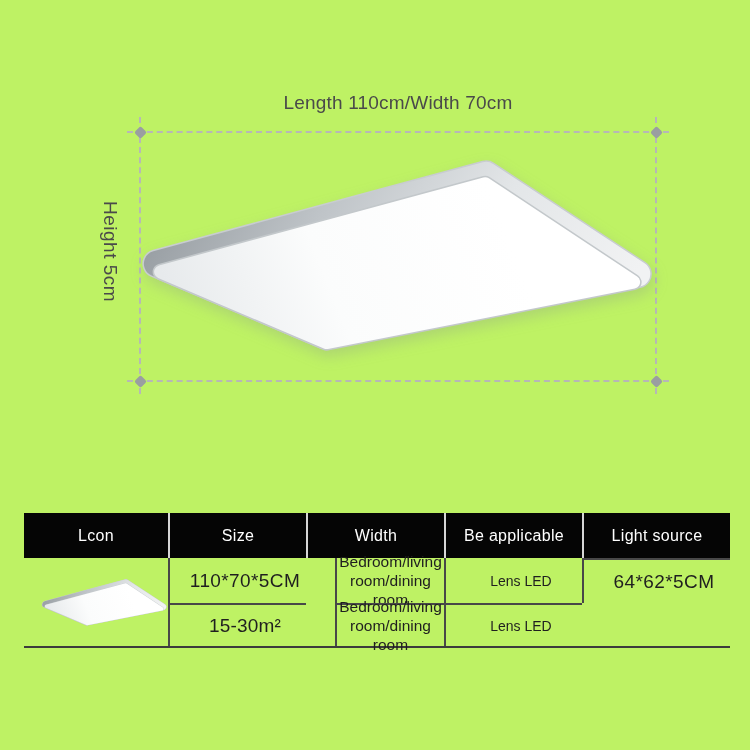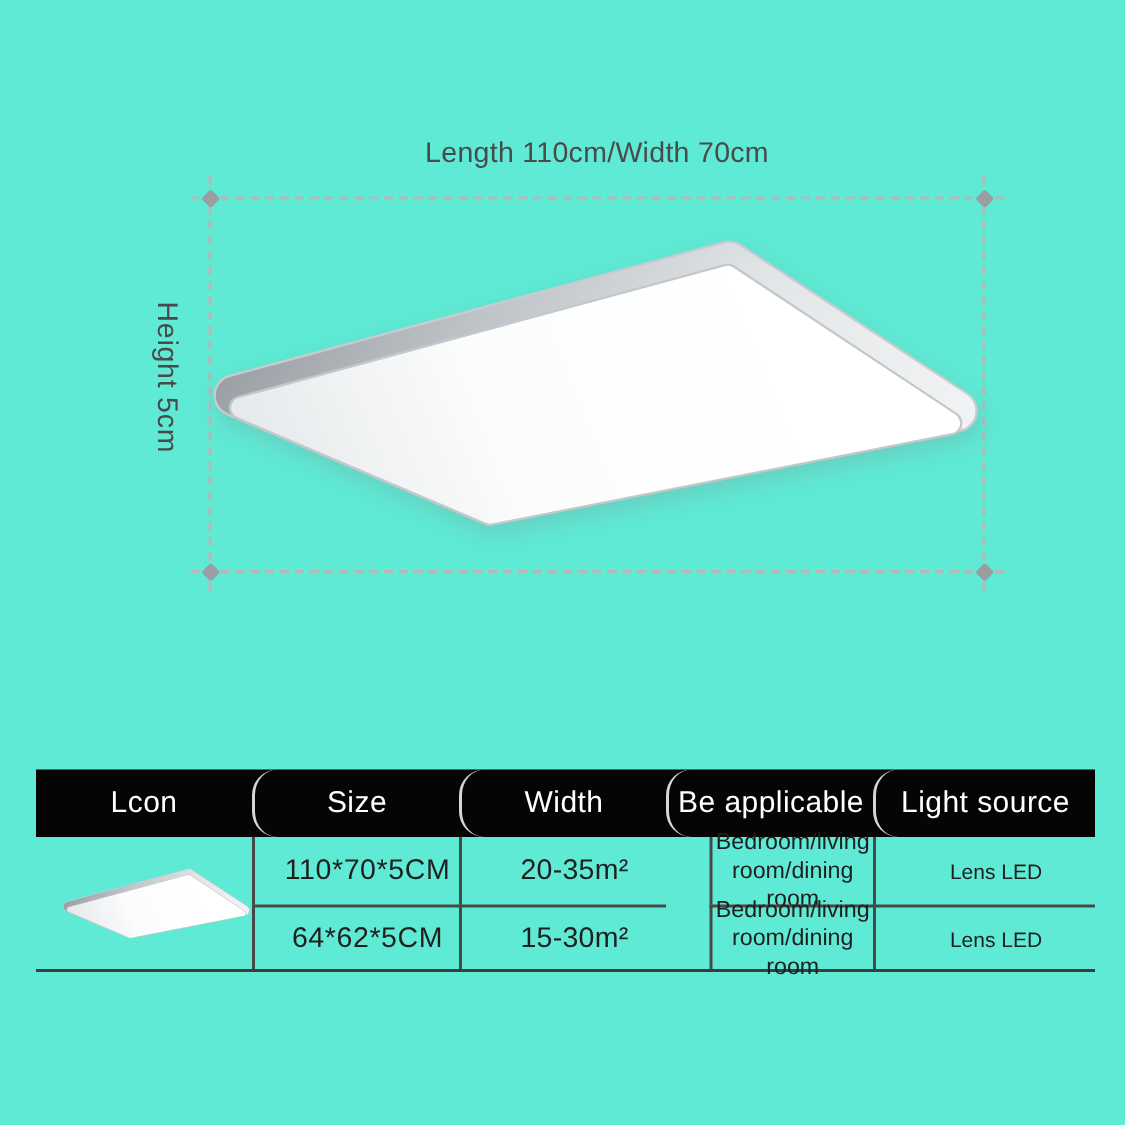--- a/index.html
+++ b/index.html
@@ -1,17 +1,17 @@
 <!DOCTYPE html>
 <html><head>
 <meta charset="utf-8">
 <style>
   html,body { margin:0; padding:0; background:#ffffff; }
   .canvas {
-    position:relative; width:750px; height:750px; background:#5eead4;
+    position:relative; width:750px; height:750px; background:#bef264;
     font-family:"Liberation Sans", "DejaVu Sans", sans-serif; overflow:hidden;
   }
 
   
   .dash-h { position:absolute; height:0; border-top:2px dashed #b7b7b7; }
   .dash-h.top { left:127px; top:131px; width:542px; }
   .dash-h.bottom { left:127px; top:380px; width:542px; }
   .dash-v { position:absolute; width:0; border-left:2px dashed #b7b7b7; }
   .dash-v.left { left:139px; top:117px; height:277px; }
   .dash-v.right { left:655px; top:117px; height:277px; }
@@ -41,23 +41,23 @@
   .lamp-small { display:block; }
 
   
   .spec-table { position:absolute; left:24px; top:513px; width:706px; }
   .thead {
     display:grid; grid-template-columns:144px 138px 138px 138px 148px;
     height:45px; background:#050505;
   }
   .th {
     display:flex; align-items:center; justify-content:center;
-    color:#ffffff; font-size:20px; letter-spacing:0.3px;
+    color:#ffffff; font-size:16px; letter-spacing:0.3px;
   }
-  .th:not(:first-child) { border-left:2px solid #d6d6d6;border-radius:17px; }
+  .th:not(:first-child) { border-left:2px solid #d6d6d6; }
   .tbody {
     display:grid; grid-template-columns:144px 138px 138px 138px 148px;
     grid-template-rows:45px 43px; border-bottom:2px solid #3c3c3c;
   }
   .cell { display:flex; align-items:center; justify-content:center; text-align:center;padding-left:14px; }
   .icon-cell { grid-column:1; grid-row:1 / span 2; }
   .cell.bordered { border-left:2px solid #484848; }
   .cell.row2 { border-top:2px solid #484848; }
   .cell.size { font-size:19px; color:#1f1f1f; letter-spacing:0.4px; }
   .cell.space { font-size:19px; color:#1f1f1f; letter-spacing:0.2px; }
@@ -116,21 +116,20 @@
       <div class="th">Light source</div>
     </div>
     <div class="tbody">
       <div class="cell icon-cell">
         <svg class="lamp-small" viewBox="0 0 520 195" width="140" height="53">
           <use href="#lampShape"></use>
         </svg>
       </div>
 
       <div class="cell size bordered">110*70*5CM</div>
-      <div class="cell space bordered">20-35m²</div>
       <div class="cell applicable bordered">Bedroom/living room/dining room</div>
       <div class="cell light bordered">Lens LED</div>
 
       <div class="cell size bordered row2">64*62*5CM</div>
       <div class="cell space bordered row2">15-30m²</div>
       <div class="cell applicable bordered row2">Bedroom/living room/dining room</div>
       <div class="cell light bordered row2">Lens LED</div>
     </div>
   </div>
 

